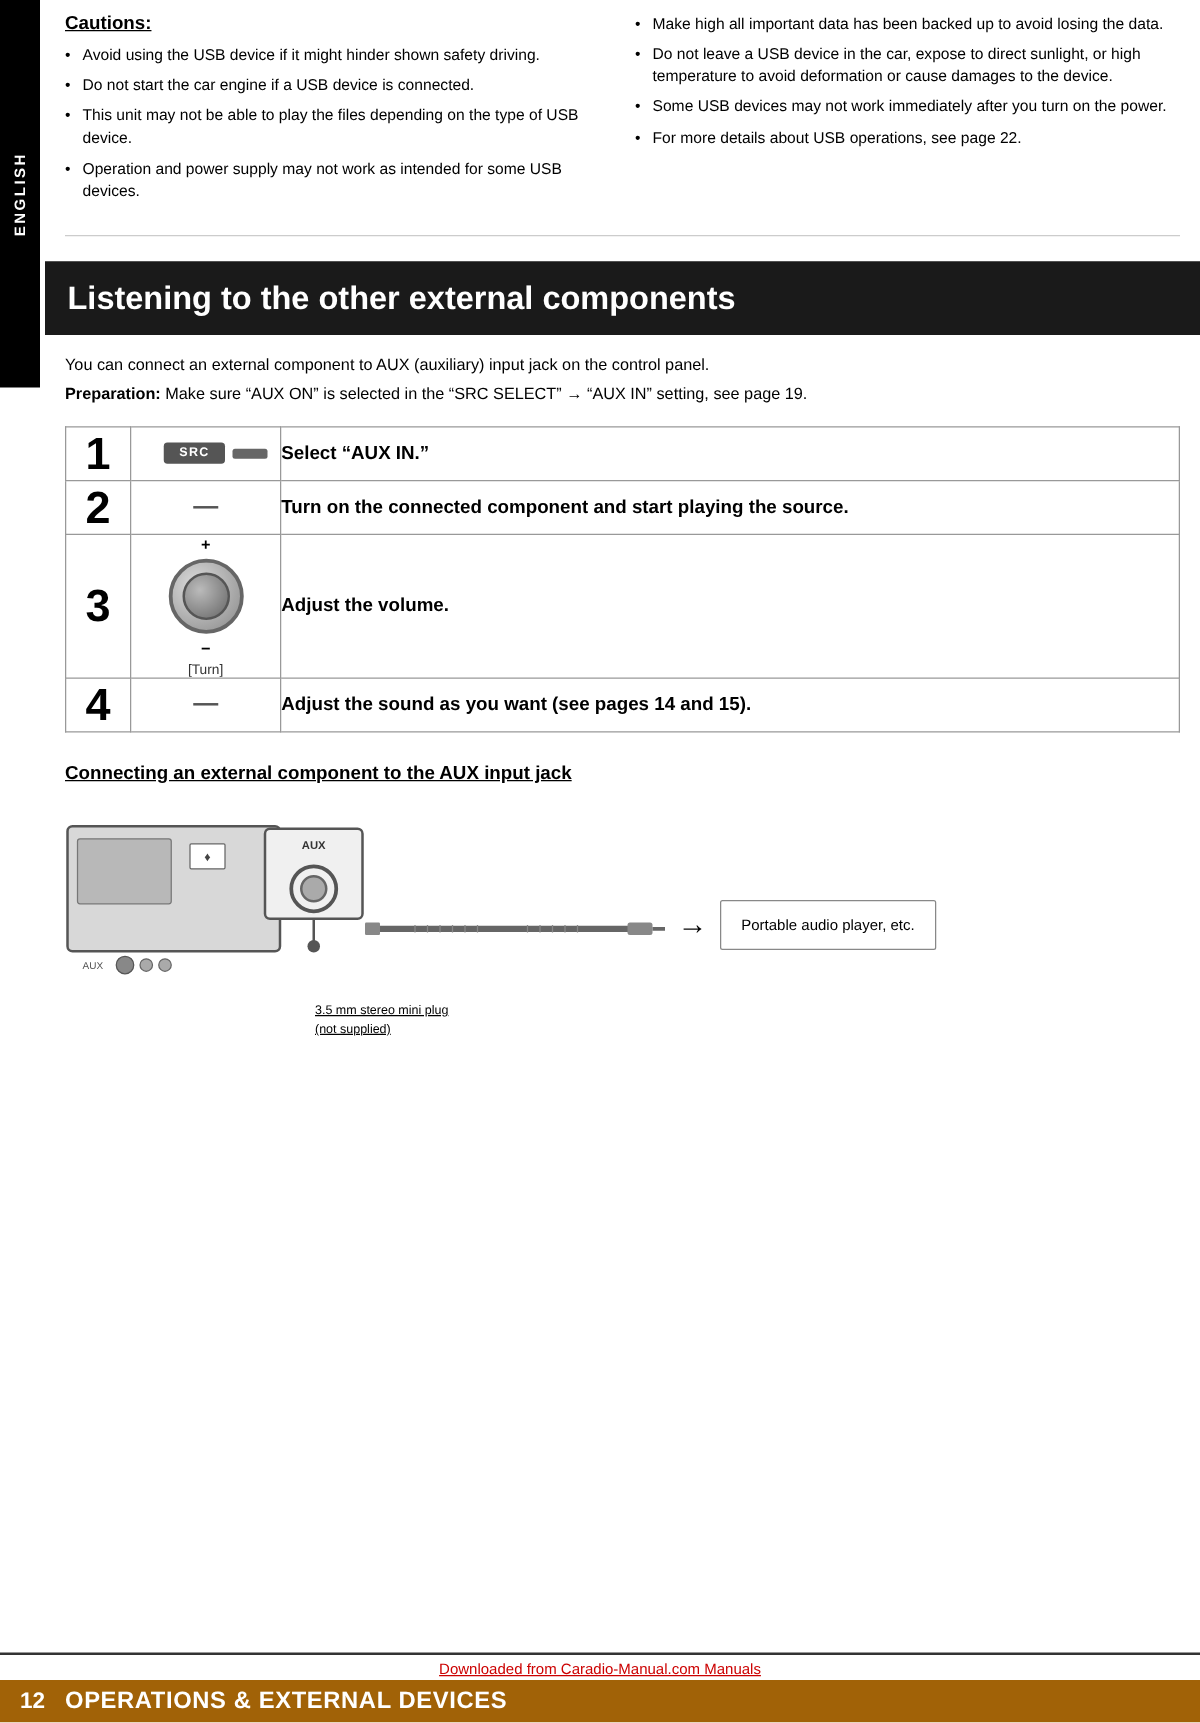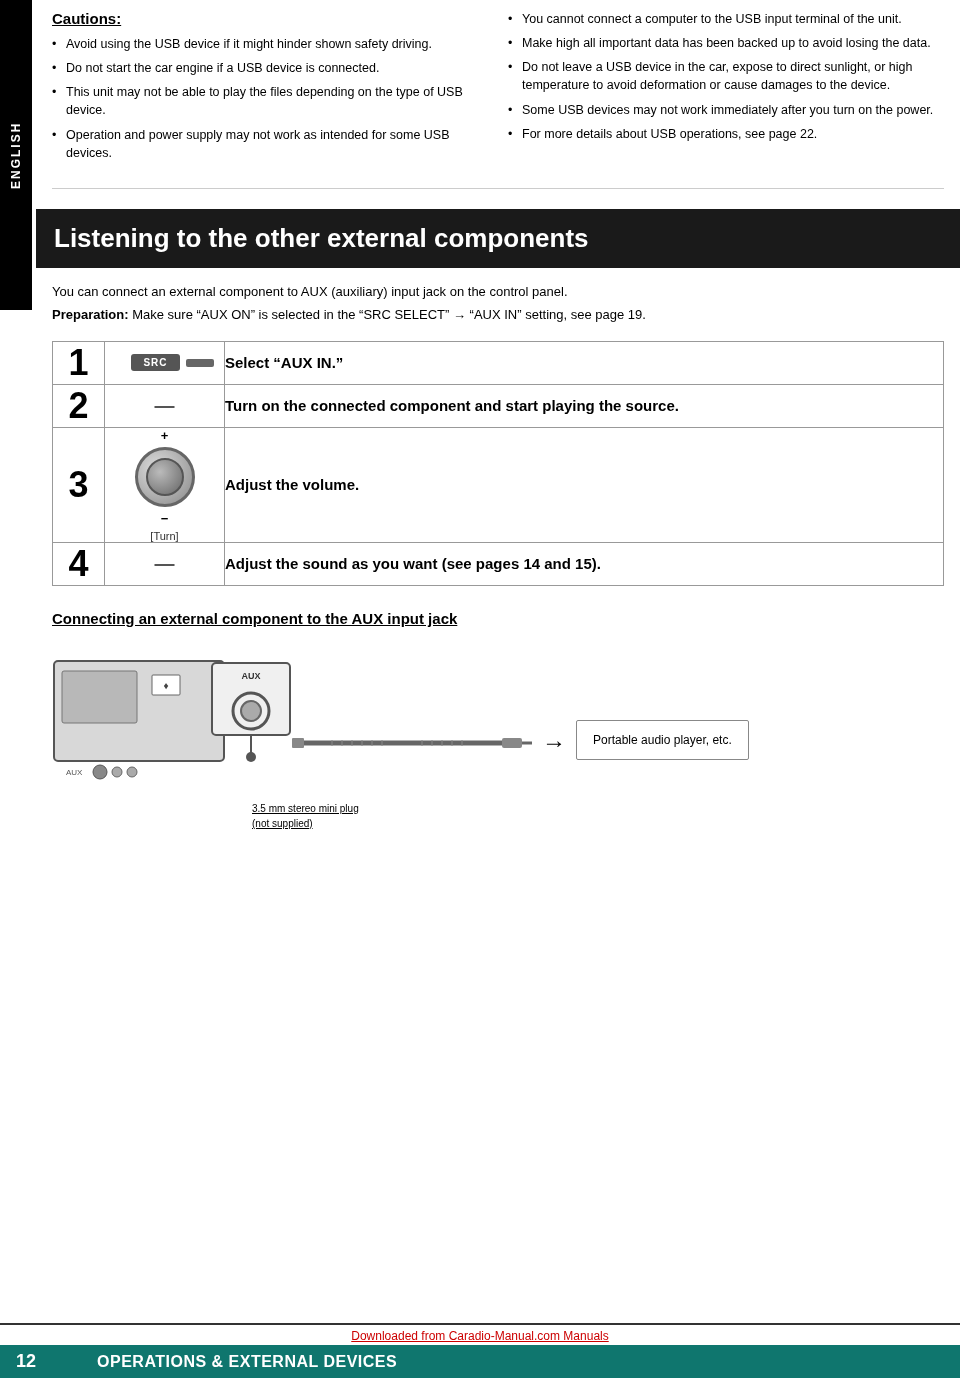--- a/index.html
+++ b/index.html
@@ -251,40 +251,38 @@
     .footer-link {
       color: #c00;
       font-size: 12px;
       text-decoration: underline;
       text-align: center;
       display: block;
       padding: 4px 0 2px 0;
     }
 
     .footer-bar {
-      background: #0f766e;
+      background: #a16207;
       color: #fff;
       display: flex;
-      align-items: center;
       padding: 6px 16px;
       font-size: 13px;
       font-weight: bold;
     }
 
     .footer-page-num {
       font-size: 18px;
       font-weight: bold;
       margin-right: 16px;
     }
 
     .footer-section-title {
-      font-size: 16px;
+      font-size: 19px;
       letter-spacing: 0.5px;
       text-transform: uppercase;
-      margin-left: 45px;
     }
   </style>
 </head>
 <body>
 
 <div class="sidebar-label">ENGLISH</div>
 
 <div class="main-content">
 
   <div class="cautions-section">
@@ -292,21 +290,20 @@
       <div class="cautions-title">Cautions:</div>
       <ul class="bullet-list">
         <li>Avoid using the USB device if it might hinder shown safety driving.</li>
         <li>Do not start the car engine if a USB device is connected.</li>
         <li>This unit may not be able to play the files depending on the type of USB device.</li>
         <li>Operation and power supply may not work as intended for some USB devices.</li>
       </ul>
     </div>
     <div class="cautions-right">
       <ul class="bullet-list" style="margin-top:0;">
-        <li>You cannot connect a computer to the USB input terminal of the unit.</li>
         <li>Make high all important data has been backed up to avoid losing the data.</li>
         <li>Do not leave a USB device in the car, expose to direct sunlight, or high temperature to avoid deformation or cause damages to the device.</li>
         <li>Some USB devices may not work immediately after you turn on the power.</li>
         <li>For more details about USB operations, see page 22.</li>
       </ul>
     </div>
   </div>
 
   <div class="section-header">Listening to the other external components</div>
 

